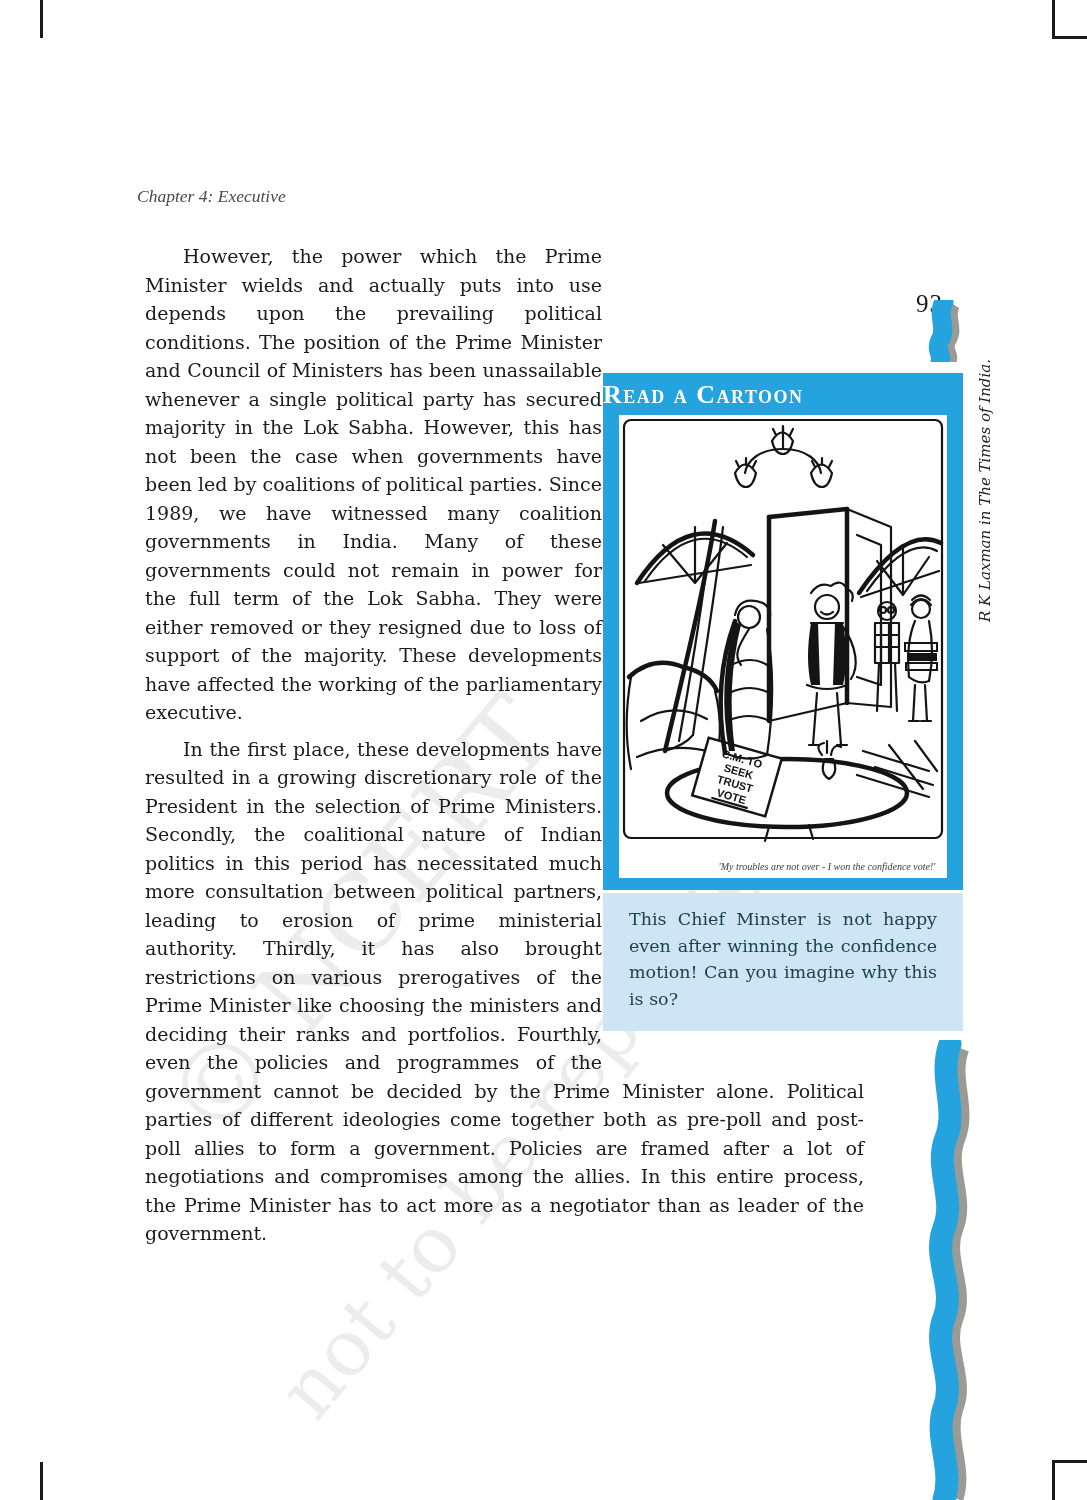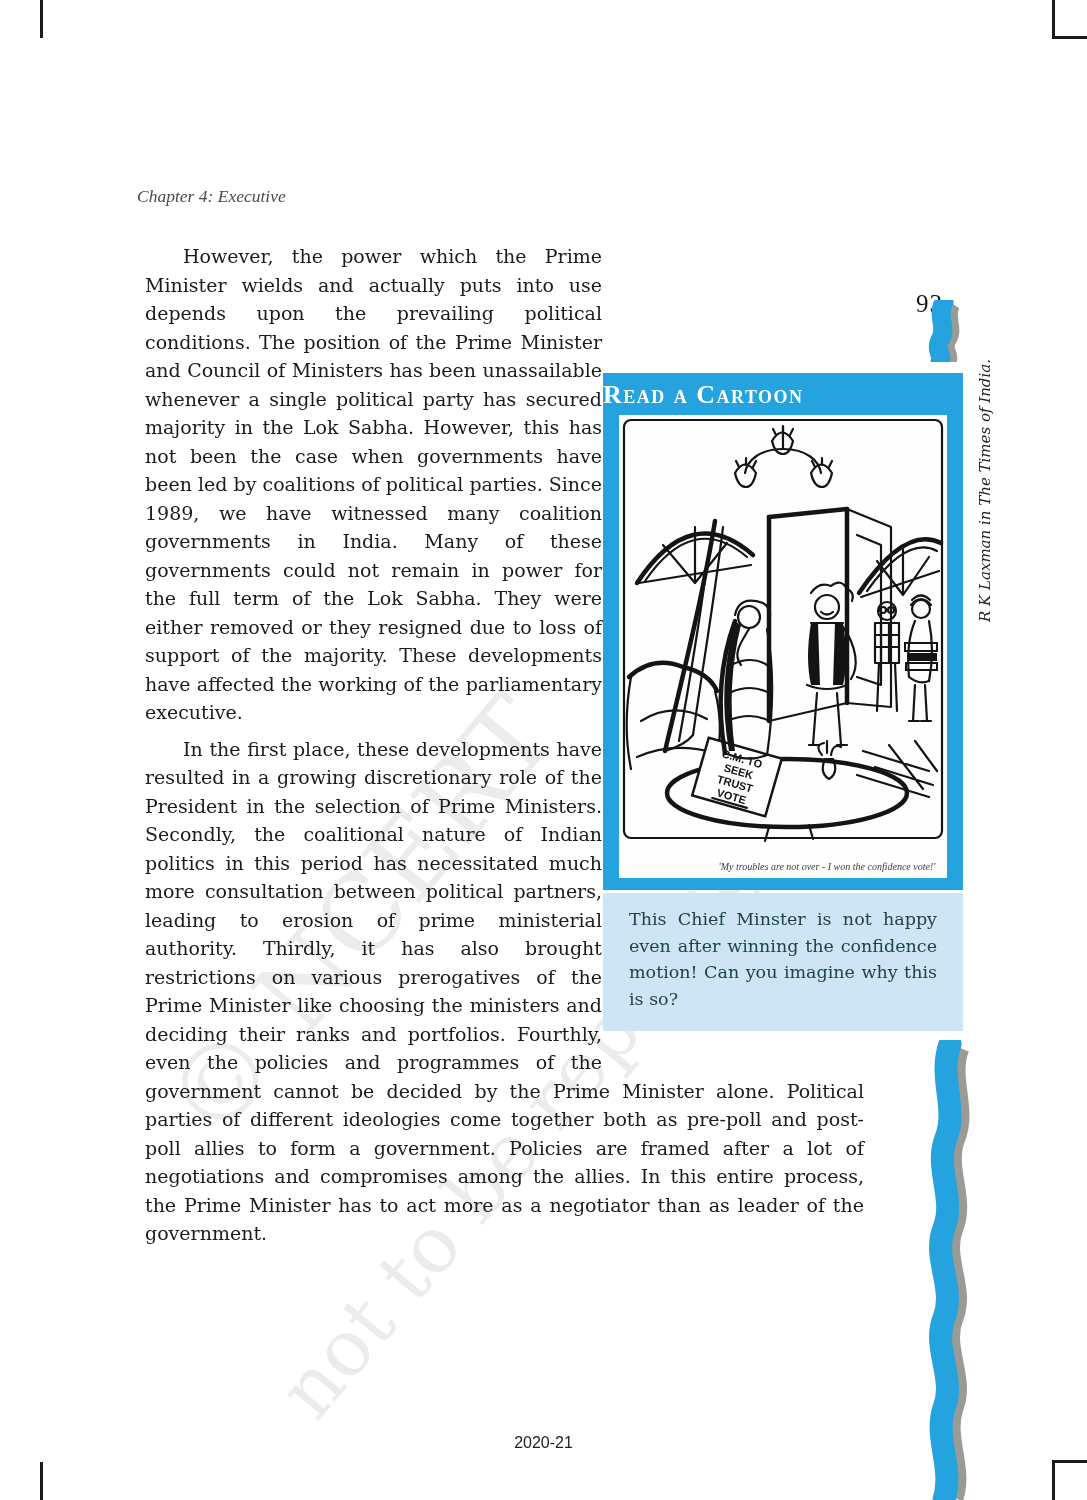--- a/index.html
+++ b/index.html
@@ -221,15 +221,14 @@
   <svg class="ribbon-small" width="48" height="62" viewBox="0 0 48 62">
     <path d="M33,4 C25,16 37,28 29,40 C23,50 33,56 29,60" stroke="#9B9B95" stroke-width="15" fill="none"></path>
     <path d="M24,2 C16,16 28,28 20,40 C14,50 24,56 20,62" stroke="#24A3DF" stroke-width="19" fill="none" stroke-linecap="round"></path>
   </svg>
 
   <svg class="ribbon-long" width="66" height="460" viewBox="0 0 66 460">
     <path d="M42,8 C30,38 50,68 38,98 C26,128 48,158 36,188 C24,218 48,248 36,278 C24,308 48,338 36,368 C26,398 46,428 36,458" stroke="#9B9B95" stroke-width="19" fill="none"></path>
     <path d="M32,4 C20,38 40,68 28,98 C16,128 38,158 26,188 C14,218 38,248 26,278 C14,308 38,338 26,368 C16,398 36,428 26,460" stroke="#24A3DF" stroke-width="23" fill="none" stroke-linecap="round"></path>
   </svg>
 
-  <div class="footer-year">2020-21</div>
 
 </div>
 
 </body></html>

